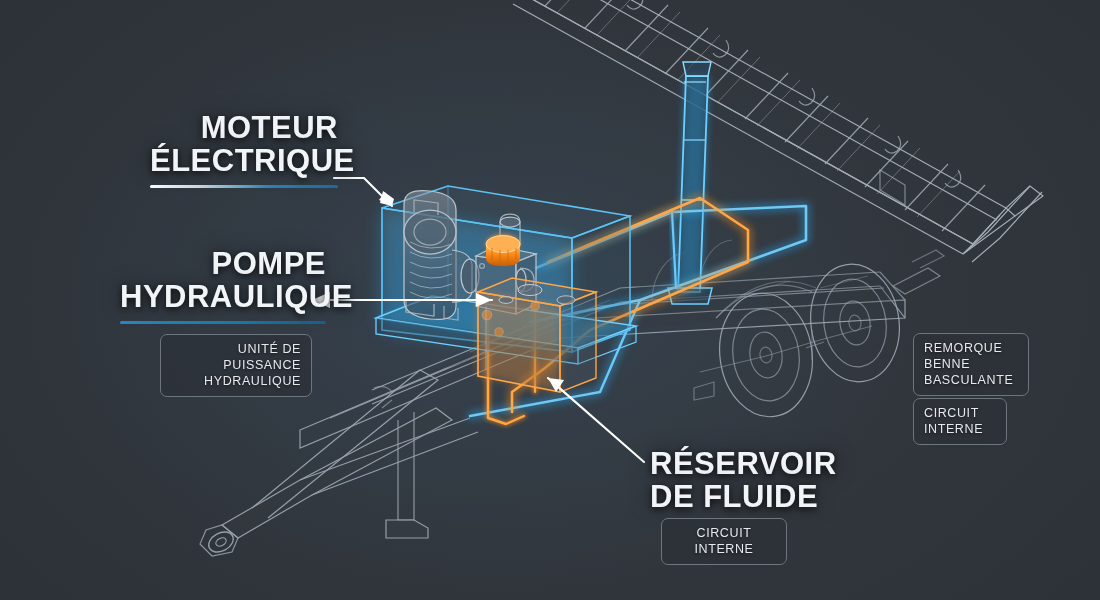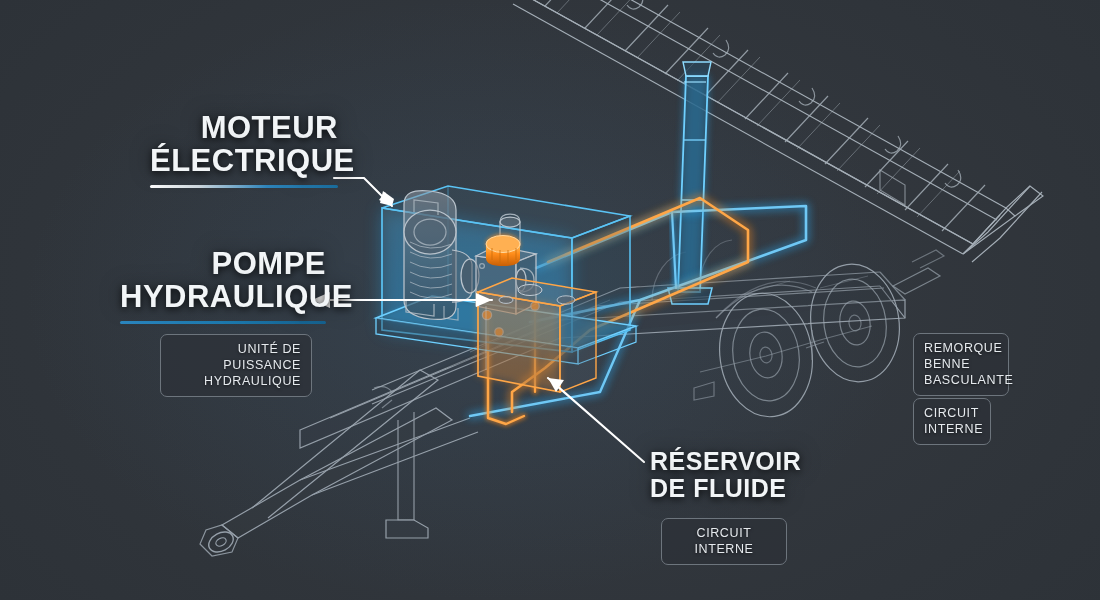--- a/index.html
+++ b/index.html
@@ -379,29 +379,29 @@
     <div class="rule grad"></div>
   </div>
 
   <div class="callout" id="c1" style="left:100px; top:248px; width:206px; text-align:right;margin-left:20px;">
     <div class="title" style="font-size:31px;">POMPE
 HYDRAULIQUE</div>
     <div class="rule solid"></div>
   </div>
 
   <div class="callout" id="c2" style="left:650px; top:448px; width:240px; text-align:left;">
-    <div class="title" style="font-size:25px;">RÉSERVOIR
+    <div class="title" style="font-size:31px;">RÉSERVOIR
 DE FLUIDE</div>
   </div>
 
   <div class="badge ar" style="left:148px; top:334px; width:152px;">UNITÉ DE PUISSANCE
 HYDRAULIQUE</div>
 
-  <div class="badge al" style="left:901px; top:333px; width:96px;">REMORQUE
+  <div class="badge al" style="left:901px; top:333px; width:116px;">REMORQUE
 BENNE
 BASCULANTE</div>
 
-  <div class="badge al" style="left:901px; top:398px; width:78px;">CIRCUIT
+  <div class="badge al" style="left:901px; top:398px; width:94px;">CIRCUIT
 INTERNE</div>
 
   <div class="badge ac" style="left:649px; top:518px; width:126px;">CIRCUIT INTERNE</div>
 
 </div>
 
 </body></html>

